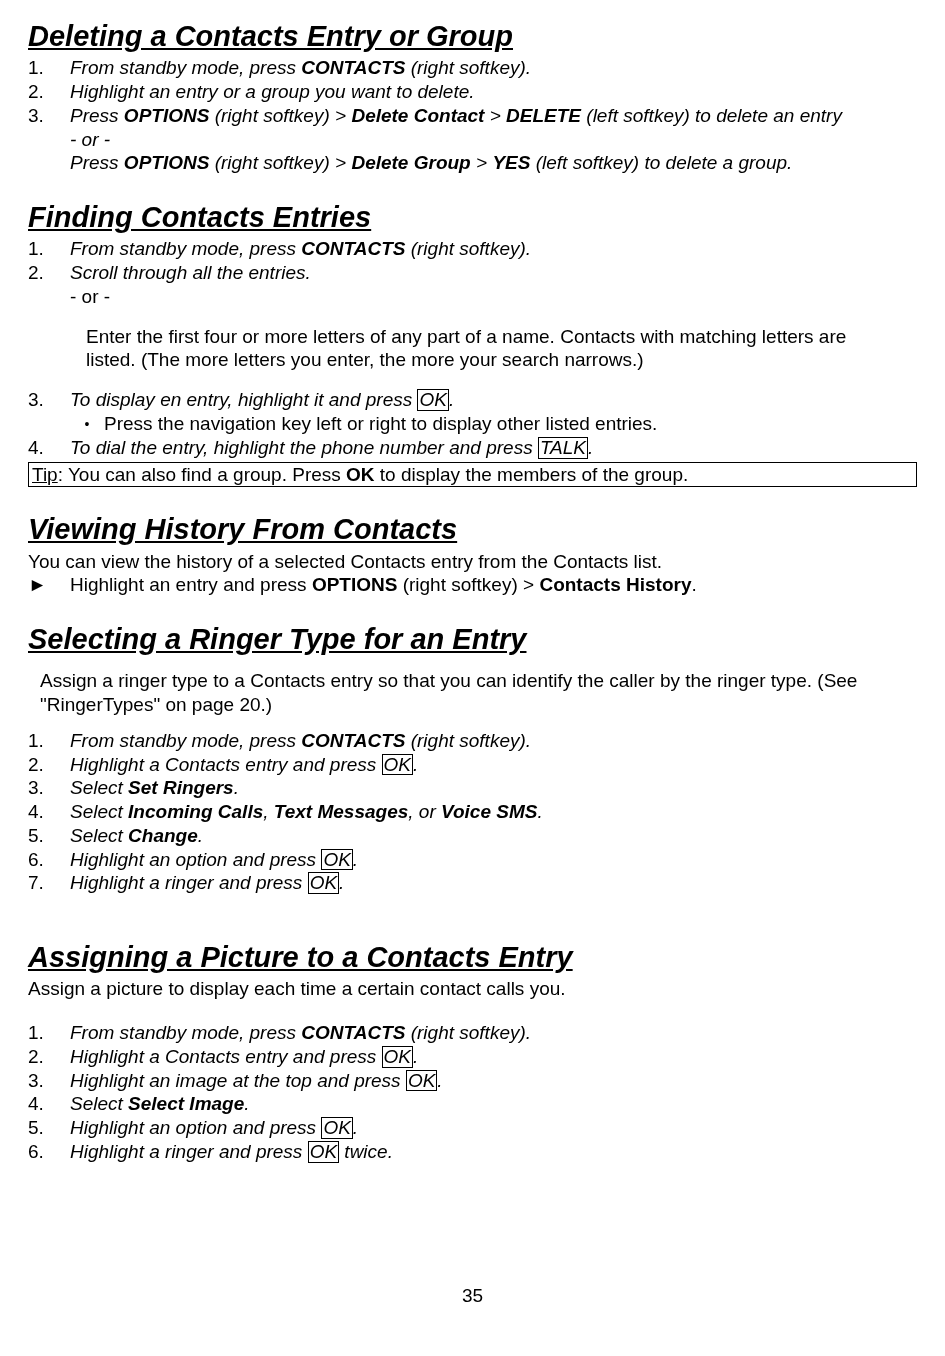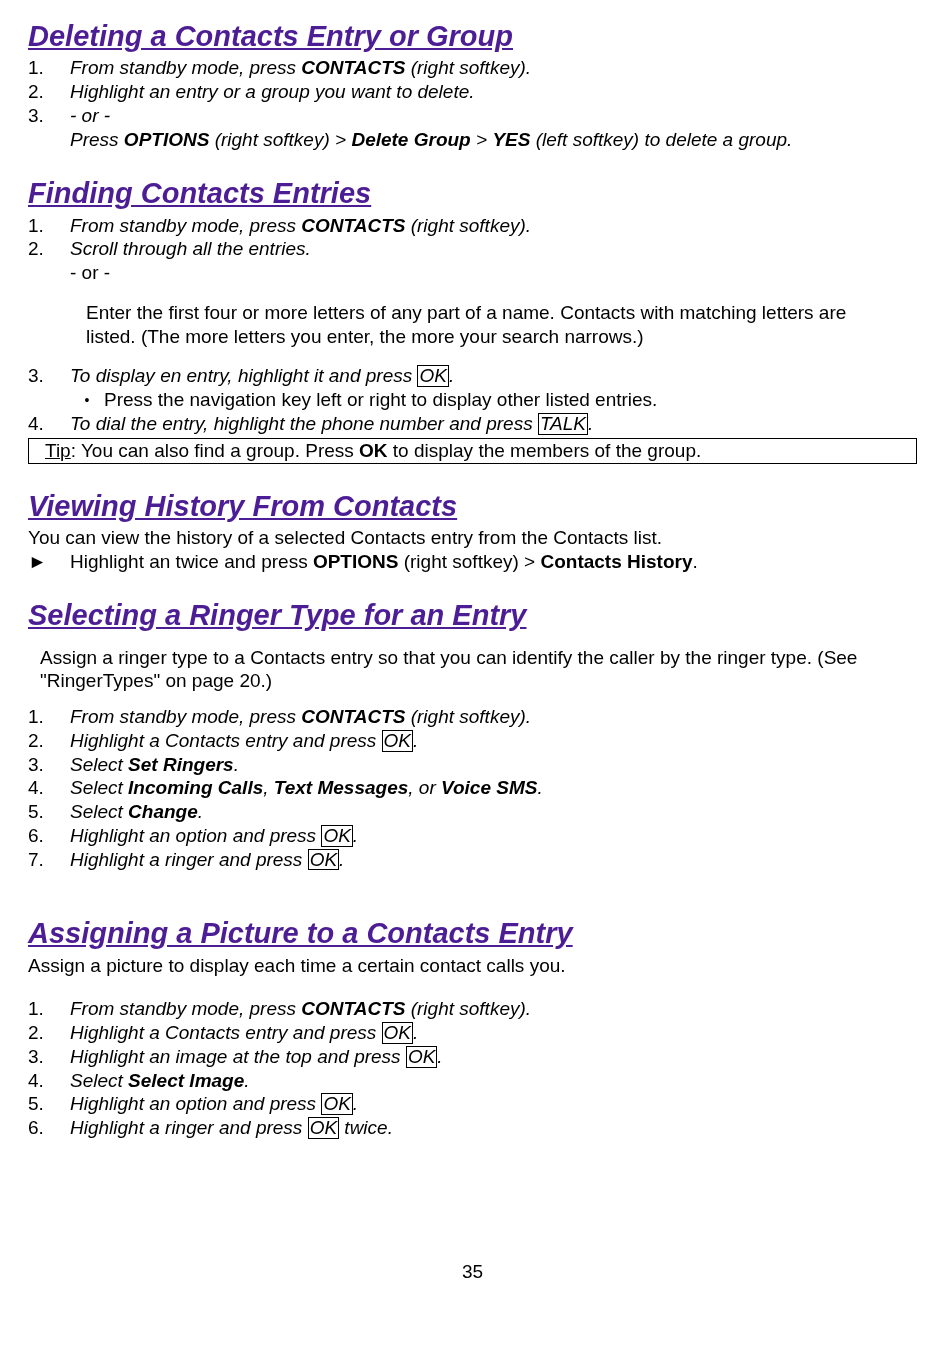--- a/index.html
+++ b/index.html
@@ -6,21 +6,21 @@
     font-family: Arial, Helvetica, sans-serif;
     font-size: 19px;
     line-height: 1.25;
     margin: 0;
     padding: 18px 28px 10px 28px;
     width: 945px;
     box-sizing: border-box;
     color: #000;
   }
   .heading {
-    color: #4c1d95;
+    color: #000000;
     font-weight: bold;
     font-style: italic;
     text-decoration: underline;
     font-size: 29px;
     margin: 4px 0 2px 0;
   }
   .heading.first { margin-top: 0; }
   .gap { height: 20px; }
   .ol {
     list-style: none;
@@ -57,21 +57,21 @@
     flex-shrink: 0;
   }
   .boxkey {
     border: 1px solid #000;
     padding: 0 1px;
     display: inline-block;
     line-height: 1.05;
   }
   .tipbox {
     border: 1px solid #000;
-    padding: 0 16px;
+    padding: 0 3px;
     margin-top: 2px;
   }
   .pagenum {
     text-align: center;
     margin-top: 120px;
     font-size: 19px;
   }
   .u { text-decoration: underline; }
   b { font-weight: bold; }
 </style>
@@ -88,20 +88,21 @@
   </li>
   <li>
     <span class="num">2.</span>
     <div class="body">
       <p>Highlight an entry or a group you want to delete.</p>
     </div>
   </li>
   <li>
     <span class="num">3.</span>
     <div class="body">
+      <p><span>Press </span><b>OPTIONS</b><span> (right softkey) &gt; </span><b>Delete Contact</b><span> &gt; </span><b>DELETE</b><span> (left softkey) to delete an entry</span></p>
       <p>- or -</p>
       <p><span>Press </span><b>OPTIONS</b><span> (right softkey) &gt; </span><b>Delete Group</b><span> &gt; </span><b>YES</b><span> (left softkey) to delete a group.</span></p>
     </div>
   </li>
 </ul>
 
 <div class="gap"></div>
 
 <div class="heading">Finding Contacts Entries</div>
 <ul class="ol">
@@ -147,21 +148,21 @@
 <div class="tipbox">
   <span class="u">Tip</span><span>: You can also find a group. Press </span><b>OK</b><span> to display the members of the group.</span>
 </div>
 
 <div class="gap"></div>
 
 <div class="heading">Viewing History From Contacts</div>
 <p style="margin:0;">You can view the history of a selected Contacts entry from the Contacts list.</p>
 <div class="bullet-row">
   <span class="arrow-sym">►</span>
-  <span><span>Highlight an twice and press </span><b>OPTIONS</b><span> (right softkey) &gt; </span><b>Contacts History</b><span>.</span></span>
+  <span><span>Highlight an entry and press </span><b>OPTIONS</b><span> (right softkey) &gt; </span><b>Contacts History</b><span>.</span></span>
 </div>
 
 <div class="gap"></div>
 
 <div class="heading">Selecting a Ringer Type for an Entry</div>
 <p style="margin:12px;">Assign a ringer type to a Contacts entry so that you can identify the caller by the ringer type. (See "RingerTypes" on page 20.)</p>
 <ul class="ol">
   <li>
     <span class="num">1.</span>
     <div class="body">

